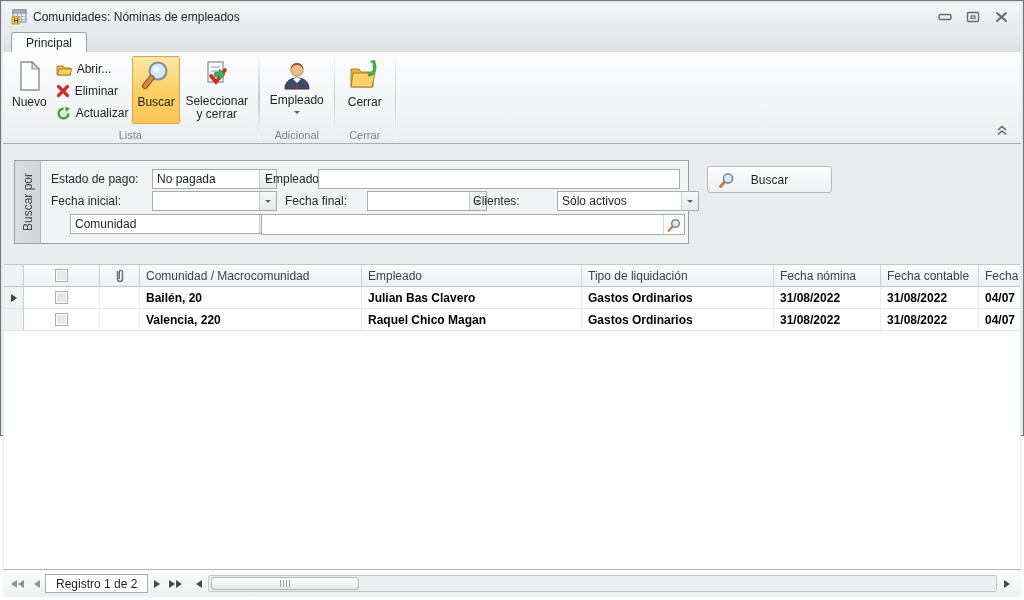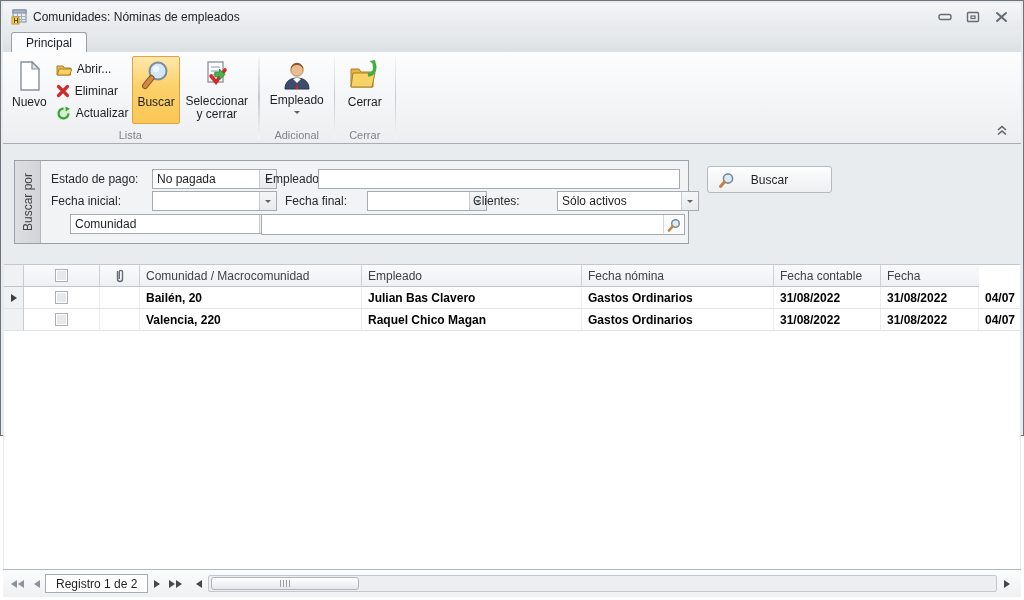--- a/index.html
+++ b/index.html
@@ -307,20 +307,21 @@
                 <span class="inner"></span>
               </span>
             </div>
         <div class="gcell center">
           <svg width="11" height="16">
             <path d="M3.5 3 v8 a2.5 2.5 0 0 0 5 0 V4 a1.6 1.6 0 0 0 -3.2 0 v7" fill="none" stroke="#676d76" stroke-width="1.4"></path>
           </svg>
         </div>
         <div class="gcell">Comunidad / Macrocomunidad</div>
         <div class="gcell">Empleado</div>
+        <div class="gcell">Tipo de liquidación</div>
         <div class="gcell">Fecha nómina</div>
         <div class="gcell">Fecha contable</div>
         <div class="gcell" style="border-right:none;">Fecha</div>
       </div>
 
       <div class="grow gdata">
         <div class="gcell ind">
               <span class="row-arrow"></span>
             </div>
         <div class="gcell center">

